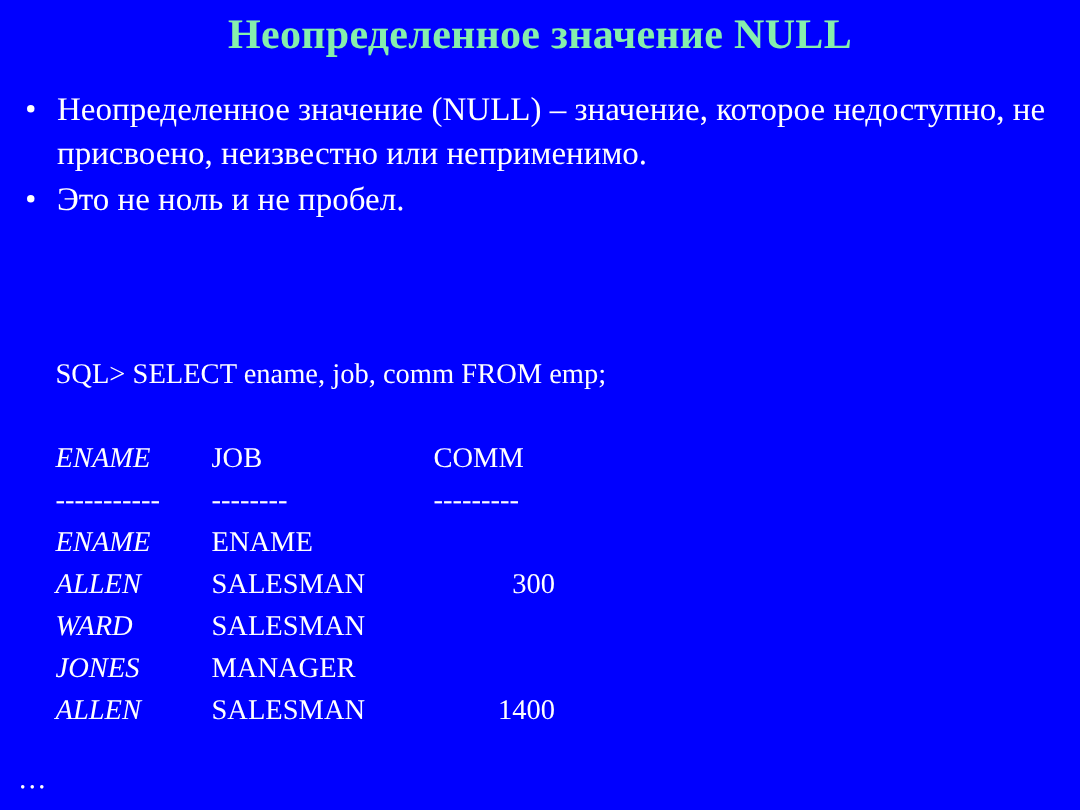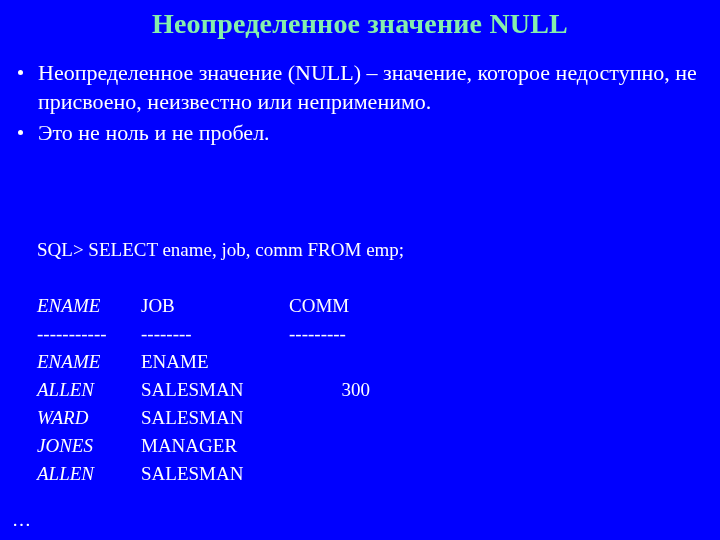--- a/index.html
+++ b/index.html
@@ -181,19 +181,20 @@
 
     <span class="grid">
       <span class="col col-ename">JONES</span>
       <span class="col col-job">MANAGER</span>
       <span class="col col-comm num"></span>
     </span>
 
     <span class="grid">
       <span class="col col-ename">ALLEN</span>
       <span class="col col-job">SALESMAN</span>
+      <span class="col col-comm num">1400</span>
     </span>
 
   </div>
 
   <div class="ellipsis">…</div>
 
 </div>
 
 </body></html>

